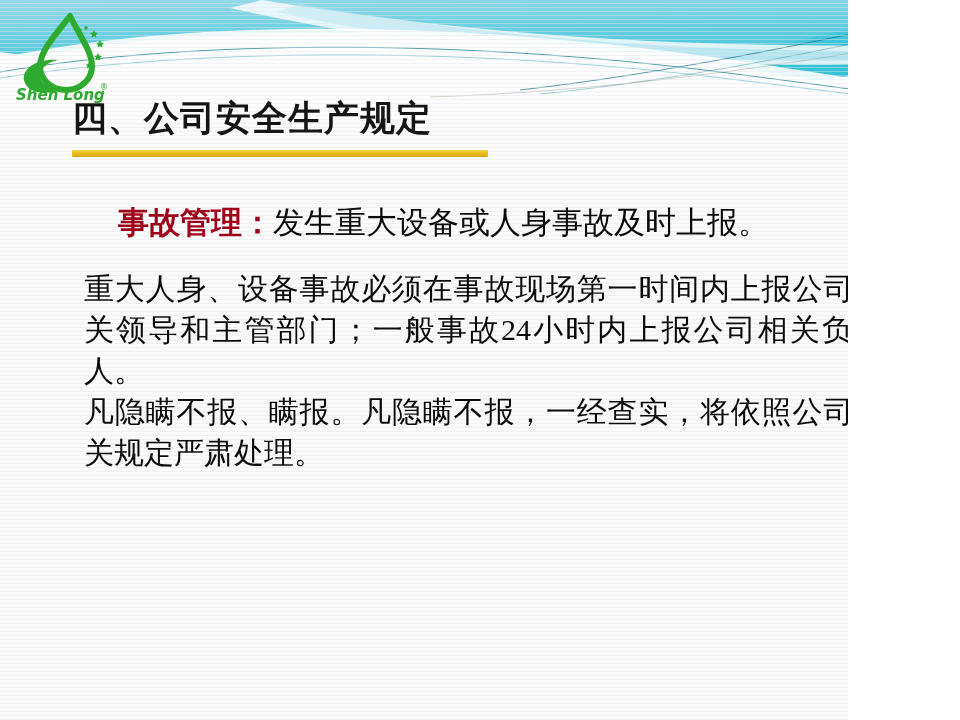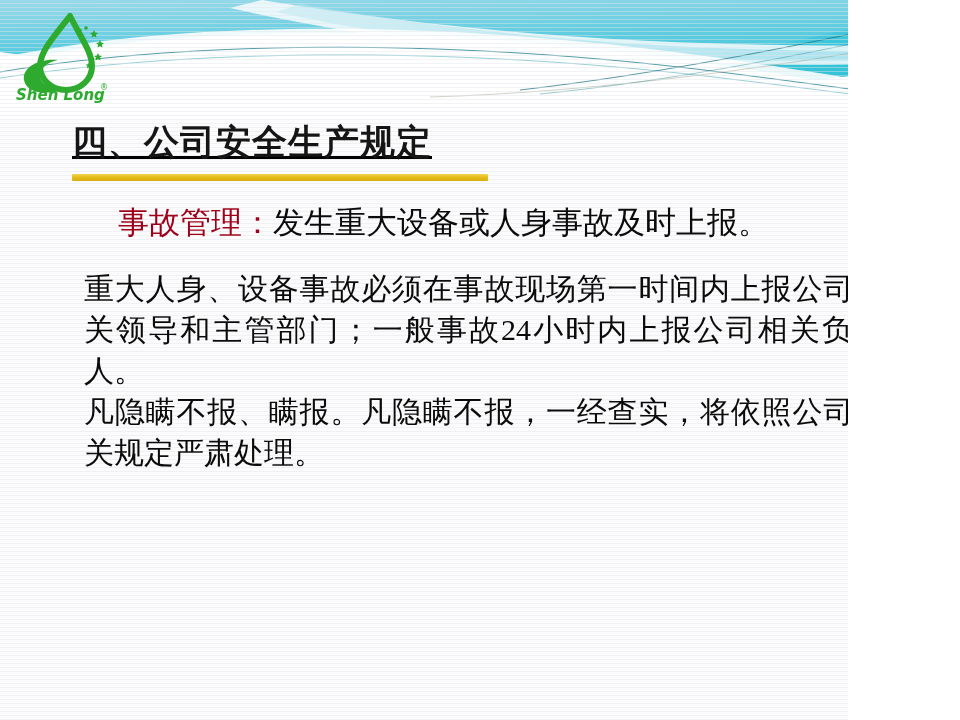--- a/index.html
+++ b/index.html
@@ -54,23 +54,22 @@
     width: 104px;
     height: 96px;
     z-index: 4;
   }
   .logo svg { display:block; width:104px; height:96px; }
 
   
   .title-block {
     position: absolute;
     left: 72px;
-    top: 120px;
+    top: 96px;
     z-index: 5;
-    text-decoration: underline;
   }
   .slide-title {
     margin: 0;
     font-family: "DejaVu Sans", "Liberation Sans", sans-serif;
     font-weight: bold;
     font-size: 35px;
     line-height: 44px;
     letter-spacing: 1px;
     color: #151515;
     white-space: nowrap;
@@ -93,21 +92,21 @@
   }
   .lead-line {
     margin: 0 0 0 118px;
     font-size: 31px;
     line-height: 46px;
     color: #0b0b0b;
     white-space: nowrap;
   }
   .lead-label {
     color: #9e0019;
-    font-weight: normal;
+    font-weight: bold;
   }
   .para-group {
     margin: 22px 0 0 84px;
     width: 800px;
   }
   .para {
     margin: 0;
     font-size: 30px;
     line-height: 41px;
     color: #0b0b0b;

